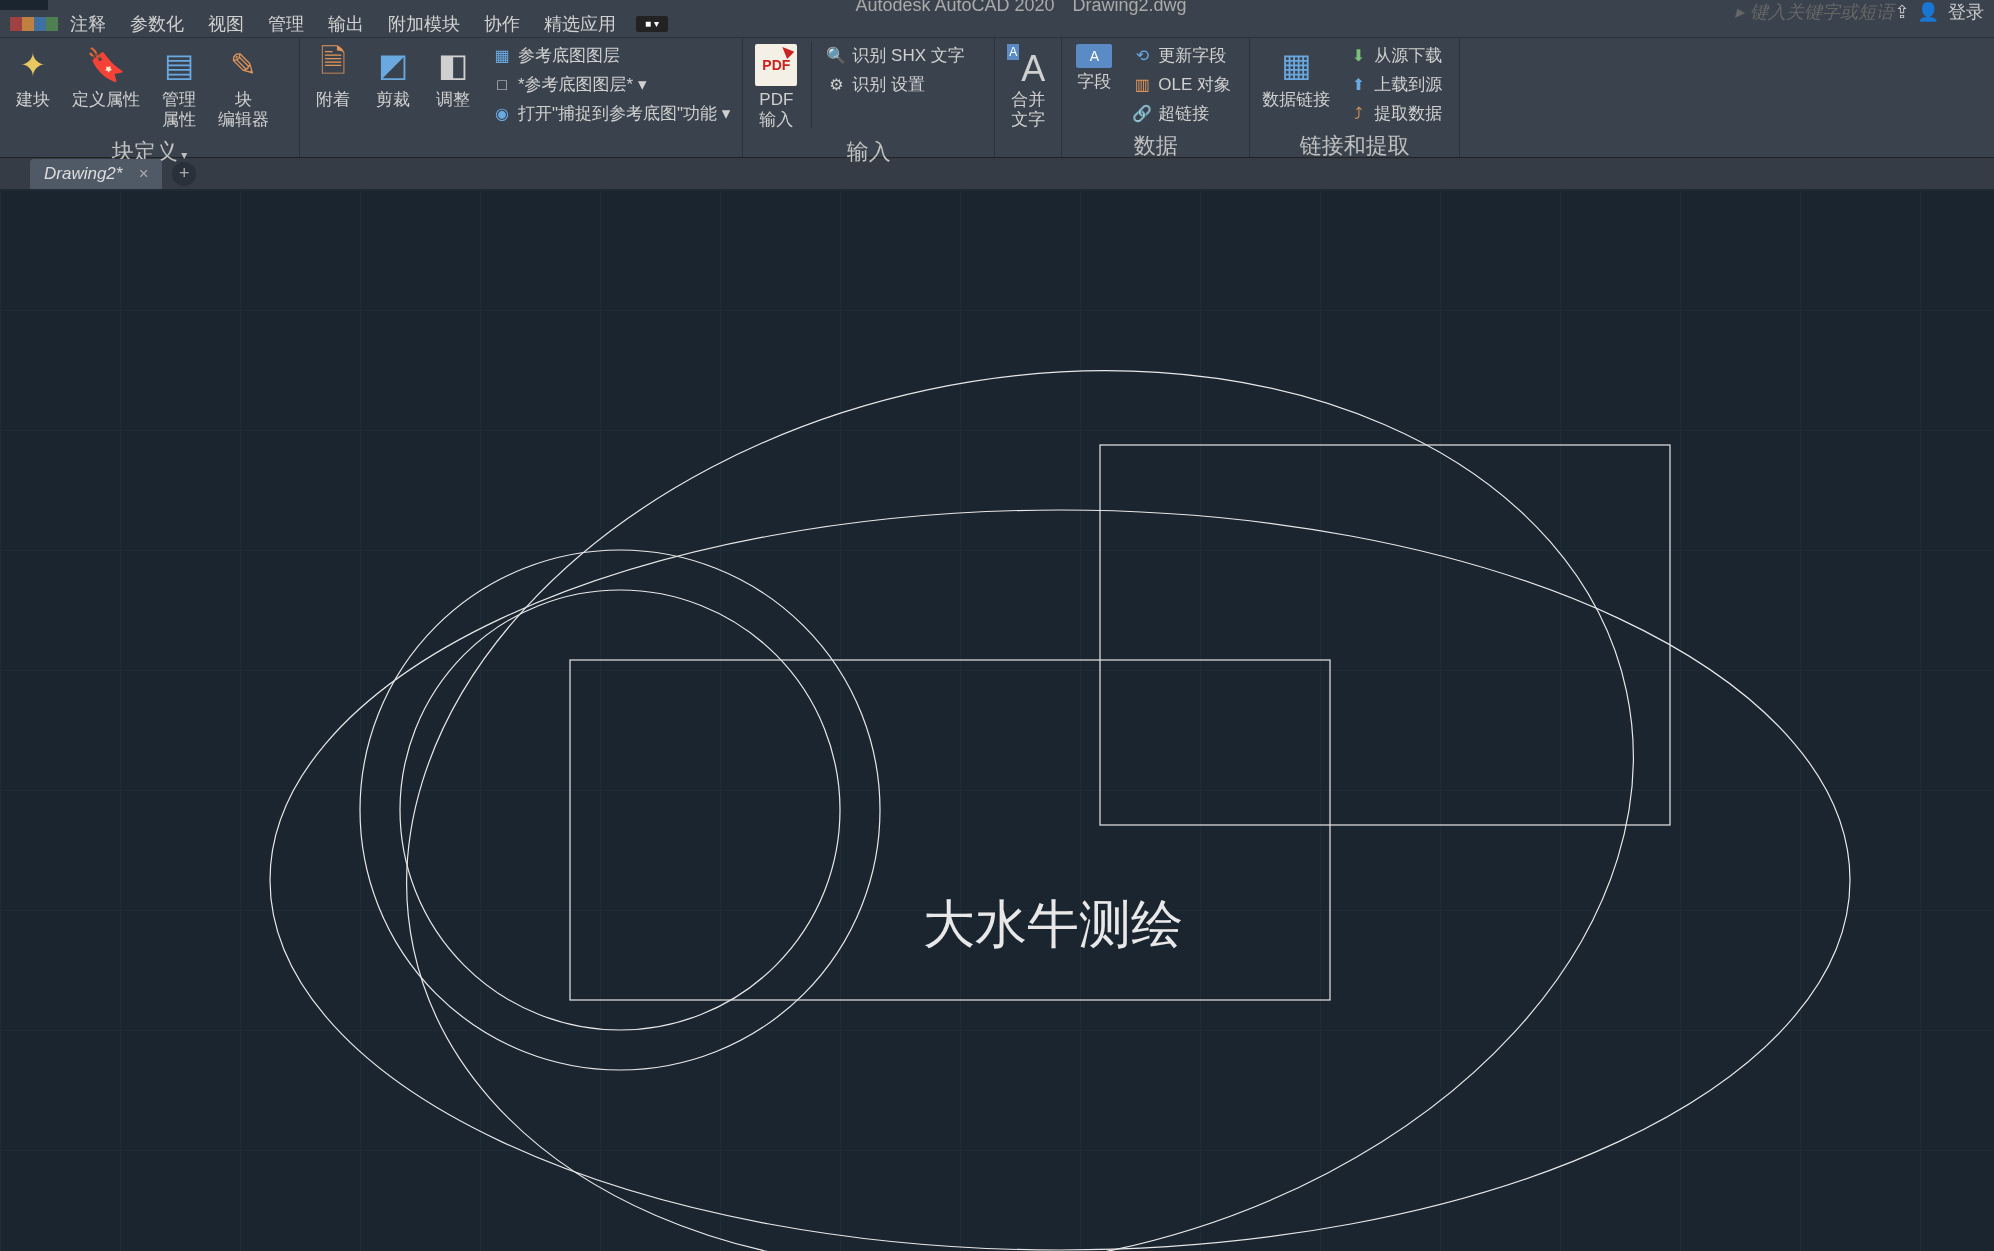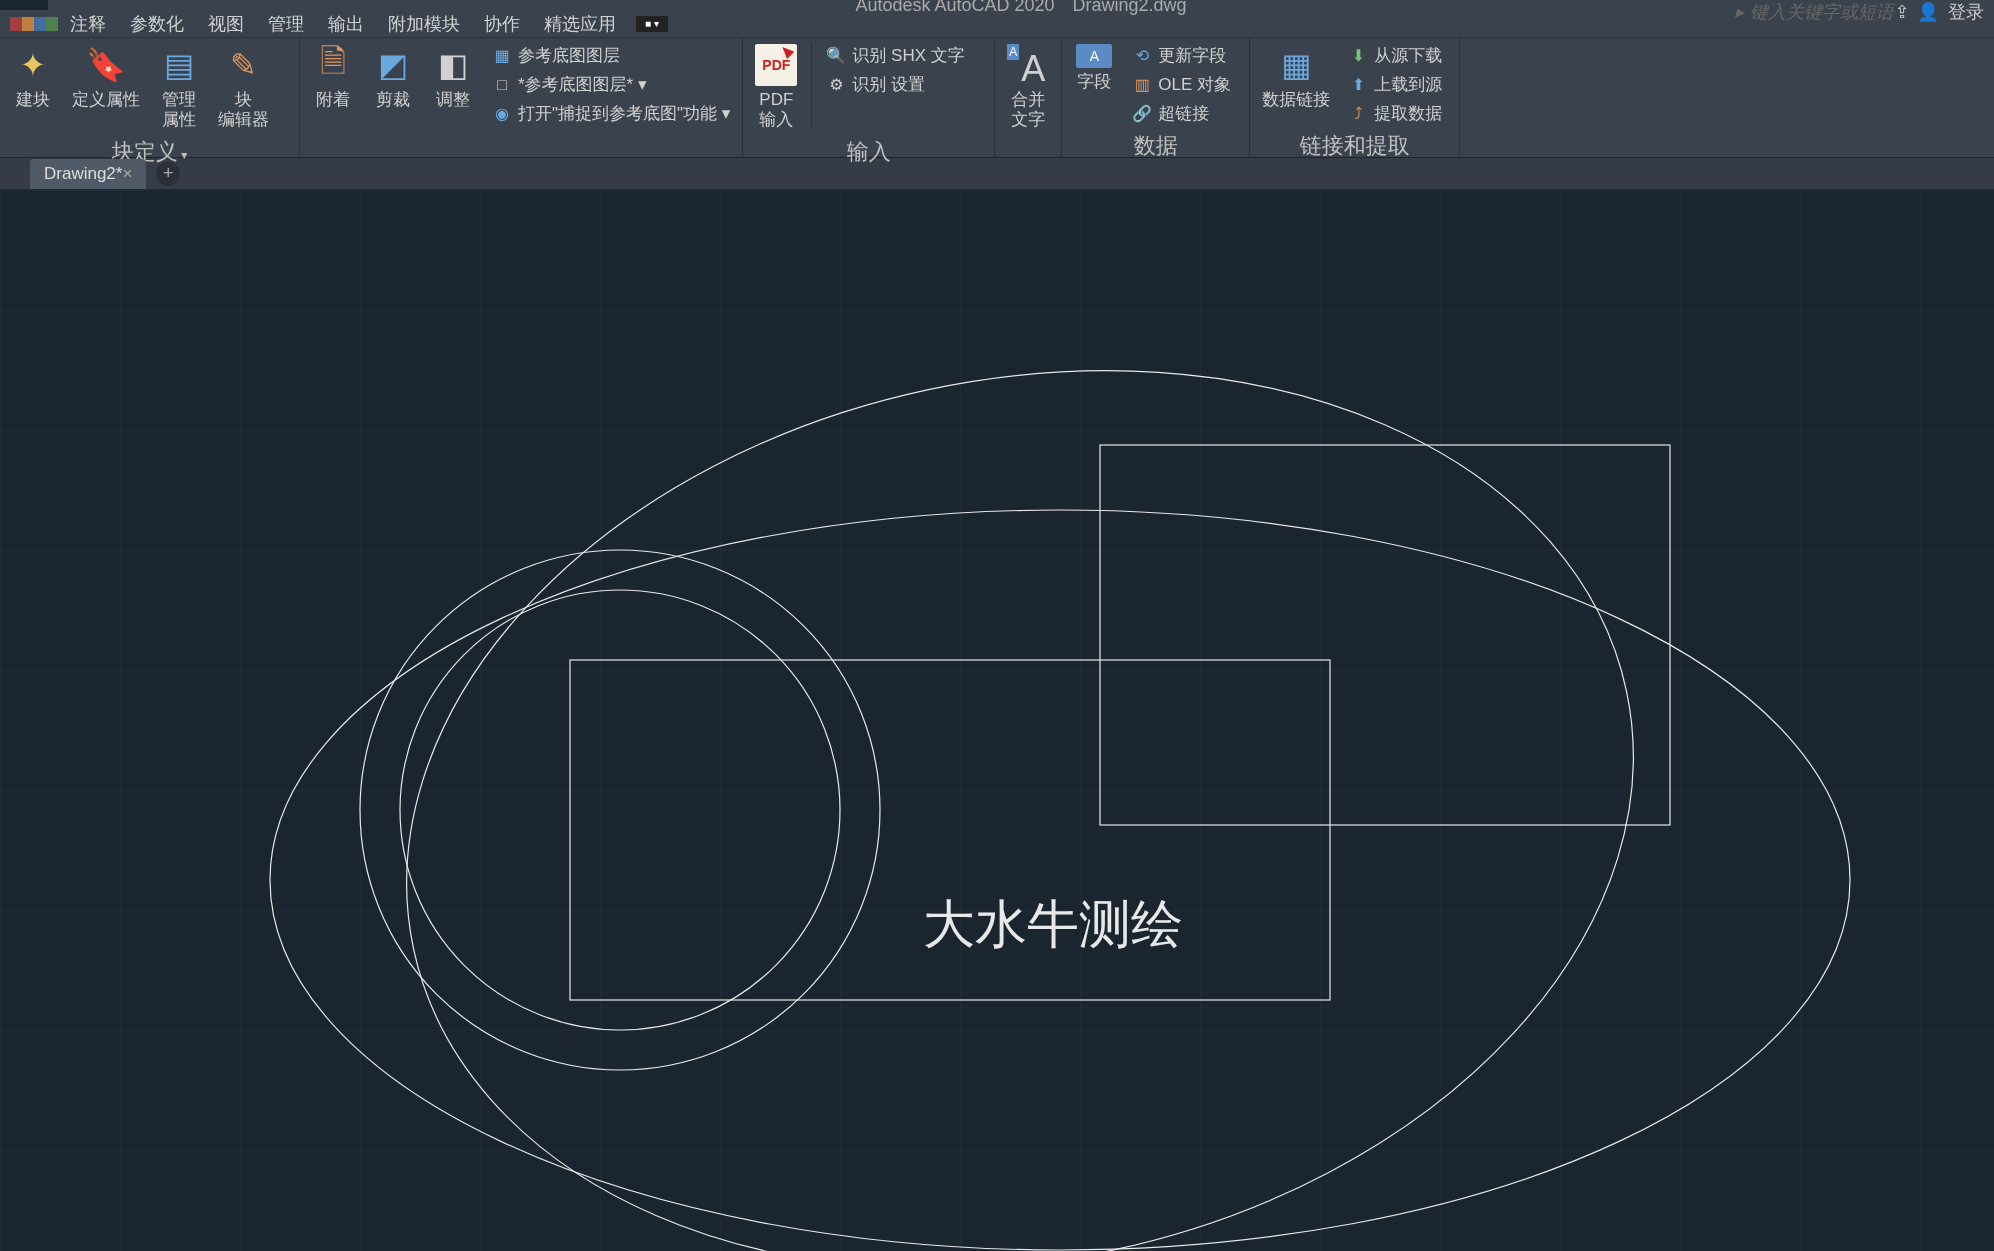--- a/index.html
+++ b/index.html
@@ -169,22 +169,24 @@
       padding-left: 30px;
       gap: 4px;
       border-bottom: 1px solid #22282f;
     }
     .doc-tab {
       background: #2a3039;
       padding: 5px 14px;
       border-radius: 4px 4px 0 0;
       display: flex;
       align-items: center;
+      gap: 16px;
       font-size: 17px;
       color: #ddd;
+      font-style: italic;
     }
     .doc-tab.active {
       background: #505a66;
     }
     .doc-close {
       cursor: pointer;
       color: #aaa;
     }
     .new-tab {
       width: 24px;

